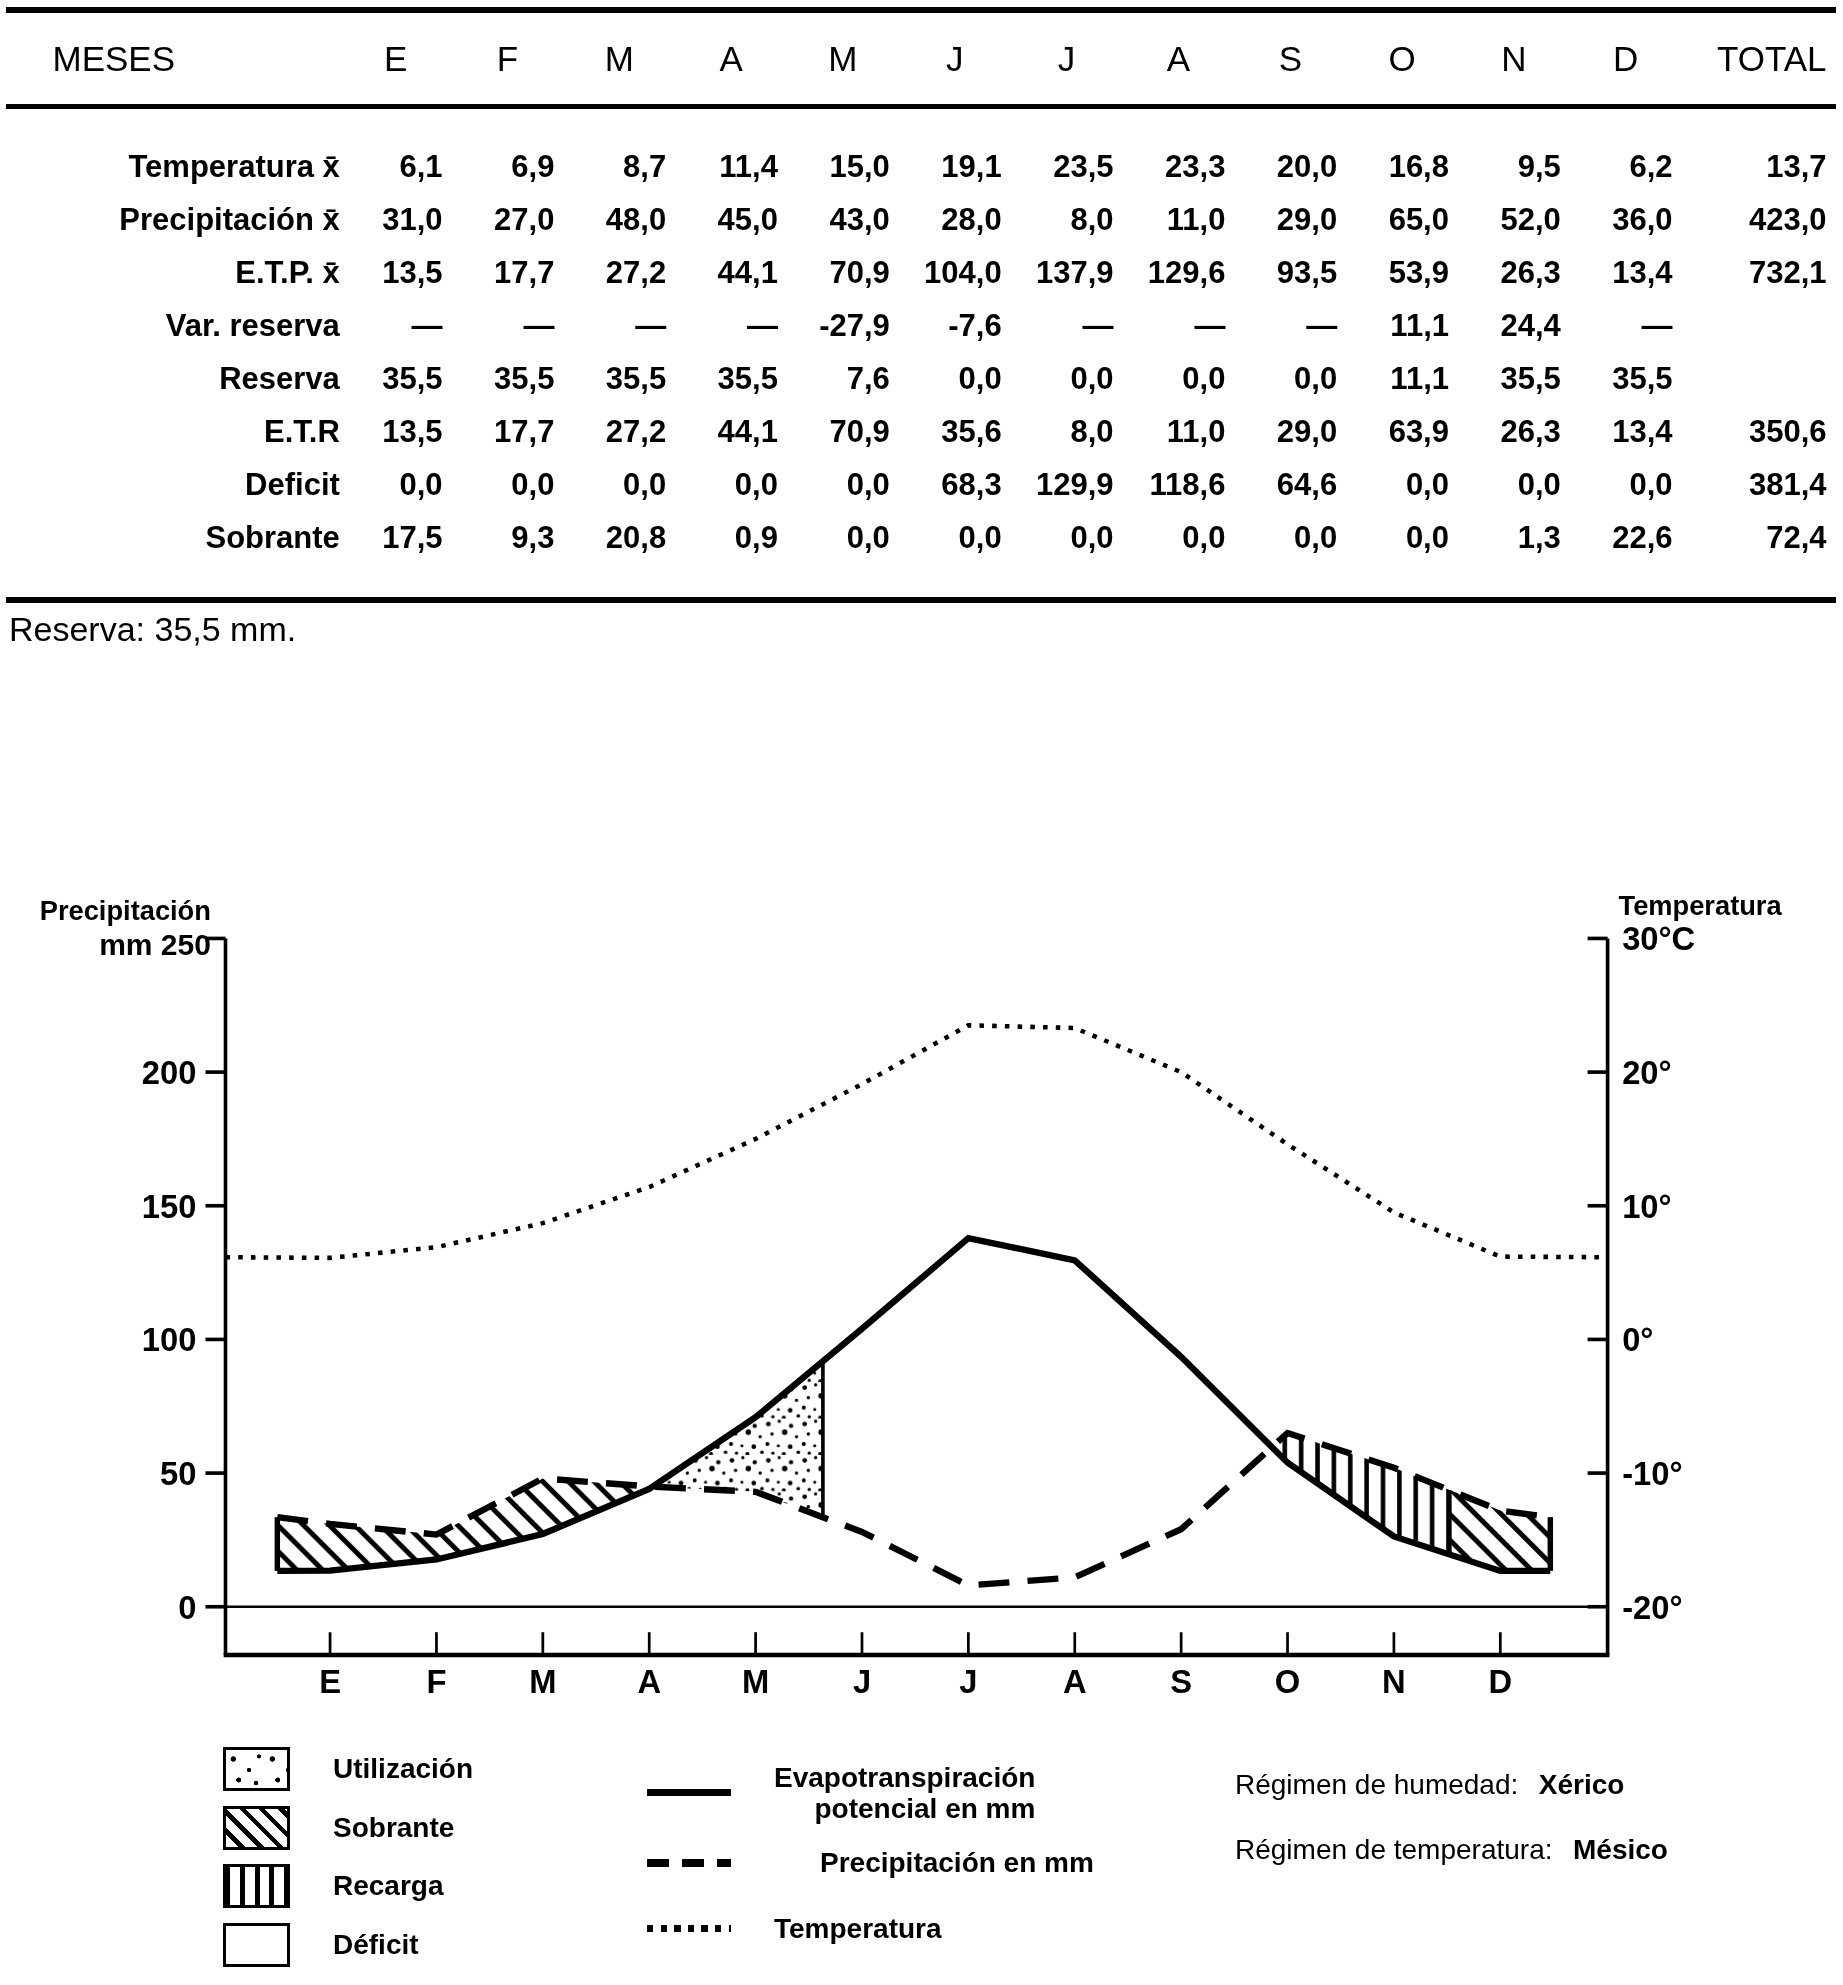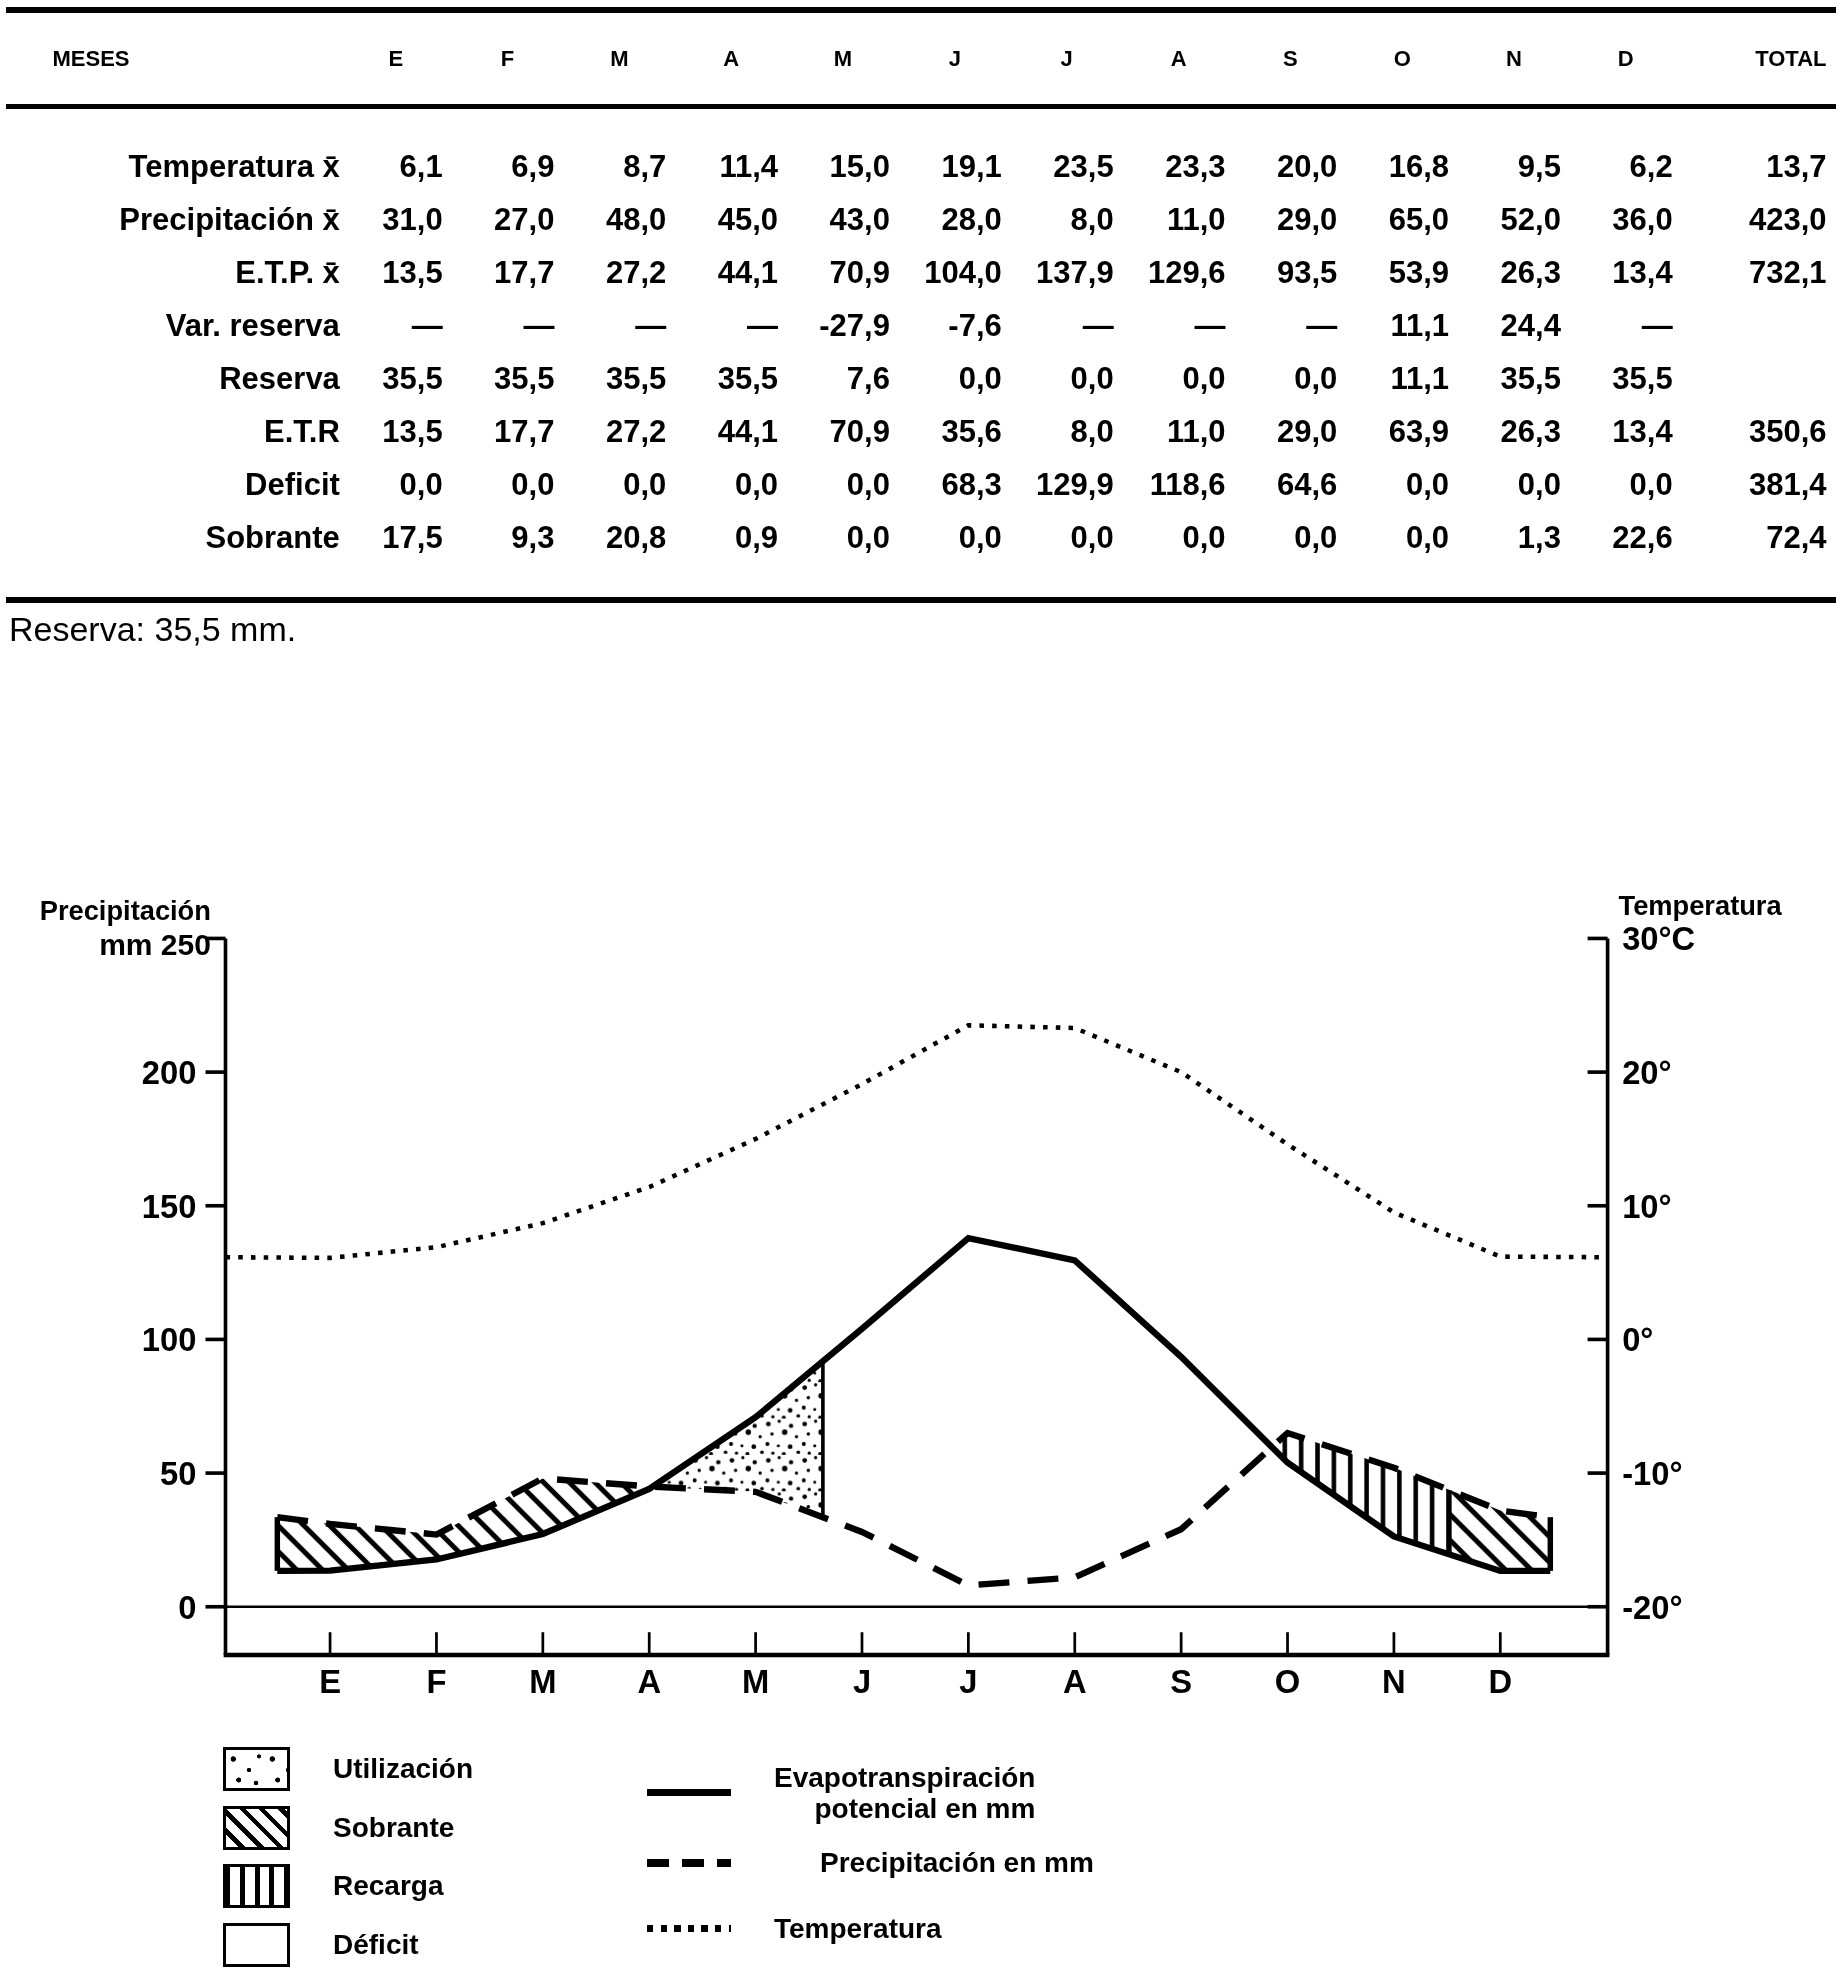--- a/index.html
+++ b/index.html
@@ -1,21 +1,21 @@
 <!DOCTYPE html>
 <html style="font-size:14.5px"><head>
 <meta charset="utf-8">
 <style>
   html,body{margin:0;padding:0;background:#fff;}
   .page{position:relative;width:1844px;height:1986px;background:#fff;color:#000;
         font-family:"Liberation Sans",sans-serif;overflow:hidden;}
   
   .table-wrap{position:absolute;left:5.5px;top:7.3px;width:1830px;}
   table{border-collapse:collapse;width:1830px;border-top:6.4px solid #000;border-bottom:6.4px solid #000;}
-  thead th{border-bottom:5.5px solid #000;height:91px;vertical-align:middle;font-weight:700;font-size:22px;padding:0;}
+  thead th{border-bottom:5.5px solid #000;height:91px;vertical-align:middle;font-weight:400;font-size:35px;padding:0;}
   th.meses{text-align:left;padding-left:47px;}
   th.mh{text-align:center;}
   th.total{text-align:right;padding-right:9px;}
   tbody td{height:53px;font-weight:700;font-size:31px;vertical-align:middle;padding:0;}
   tbody tr:first-child td{padding-top:31px;}
   tbody tr:last-child td{padding-bottom:33px;}
   td.rl{text-align:right;padding-left:3.6px;}
   td.nv{text-align:right;padding-right:9px;white-space:nowrap;}
   
   .note{position:absolute;left:9px;top:610px;font-size:34px;font-weight:400;}
@@ -339,15 +339,25 @@
     <div class="lsrow r2">
       <span class="ls ls-dash"></span>
       <span class="llabel">Precipitación en mm</span>
     </div>
     <div class="lsrow r3">
       <span class="ls ls-dot"></span>
       <span class="llabel">Temperatura</span>
     </div>
   </div>
 
+  <div class="legend-regimes">
+    <div class="rrow">
+      <span class="rprefix">Régimen de humedad:</span>
+      <span class="rvalue">Xérico</span>
+    </div>
+    <div class="rrow">
+      <span class="rprefix">Régimen de temperatura:</span>
+      <span class="rvalue">Mésico</span>
+    </div>
+  </div>
 
 </div>
 
 
 </body></html>

